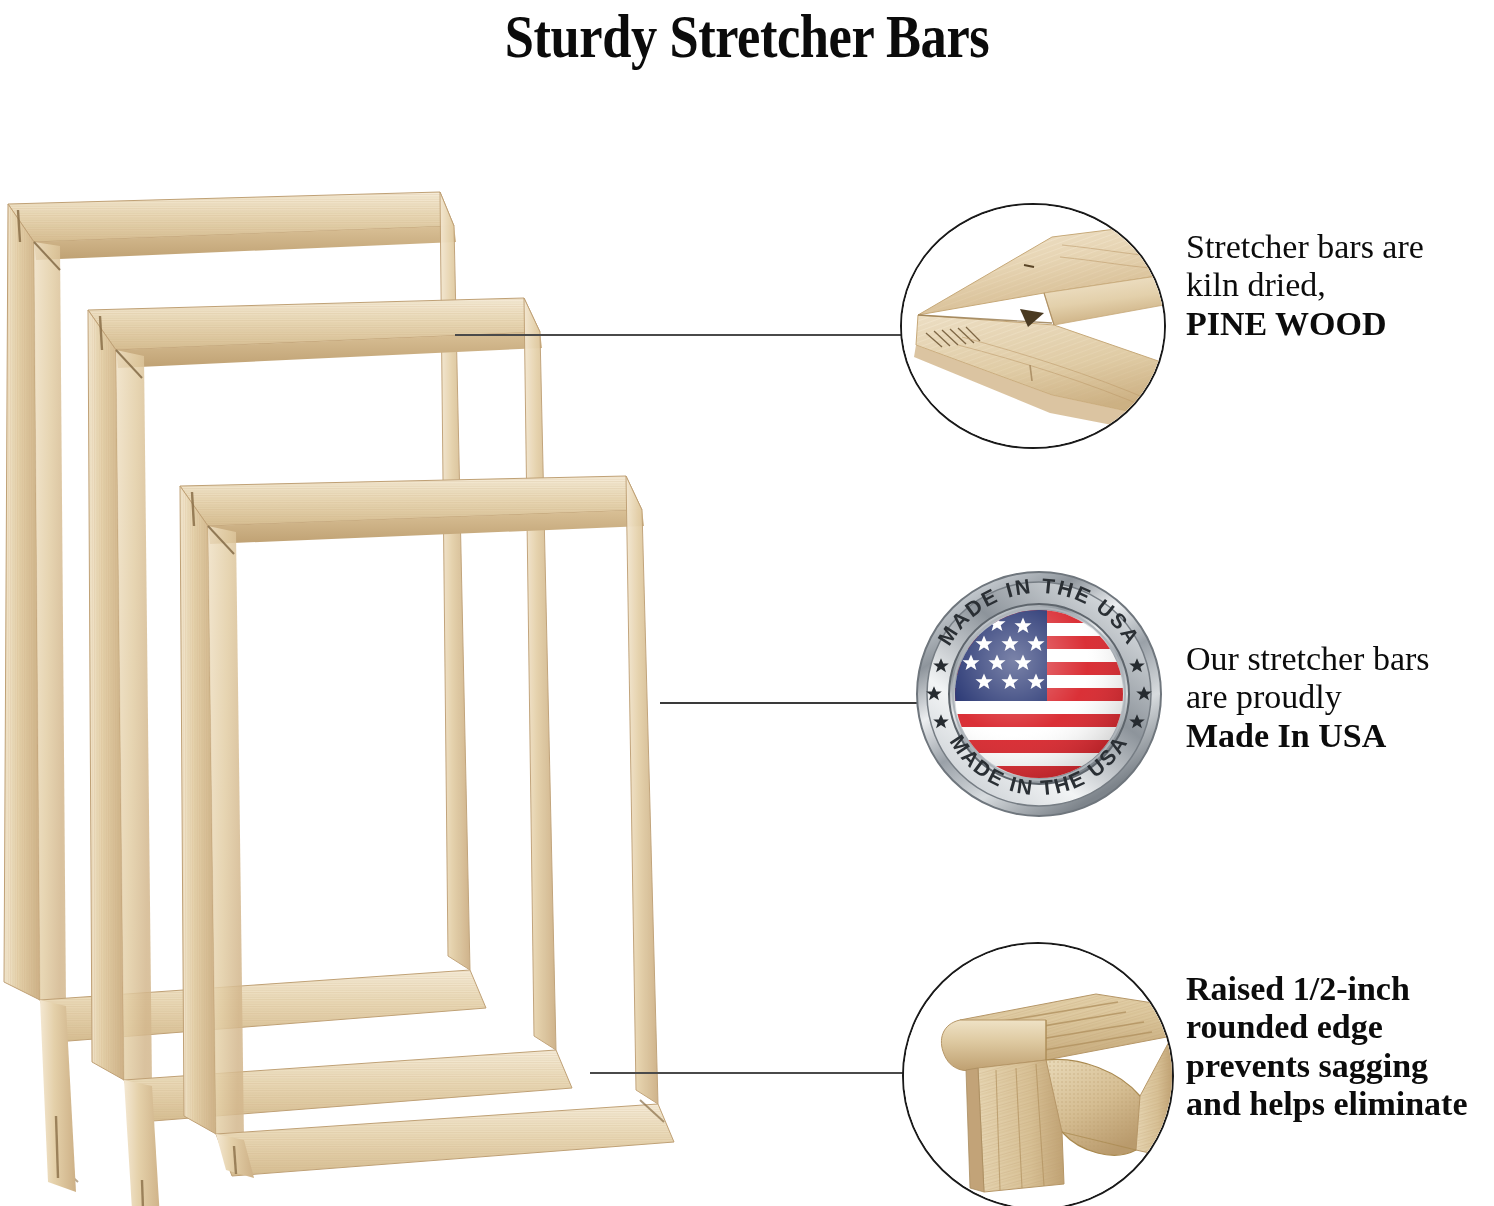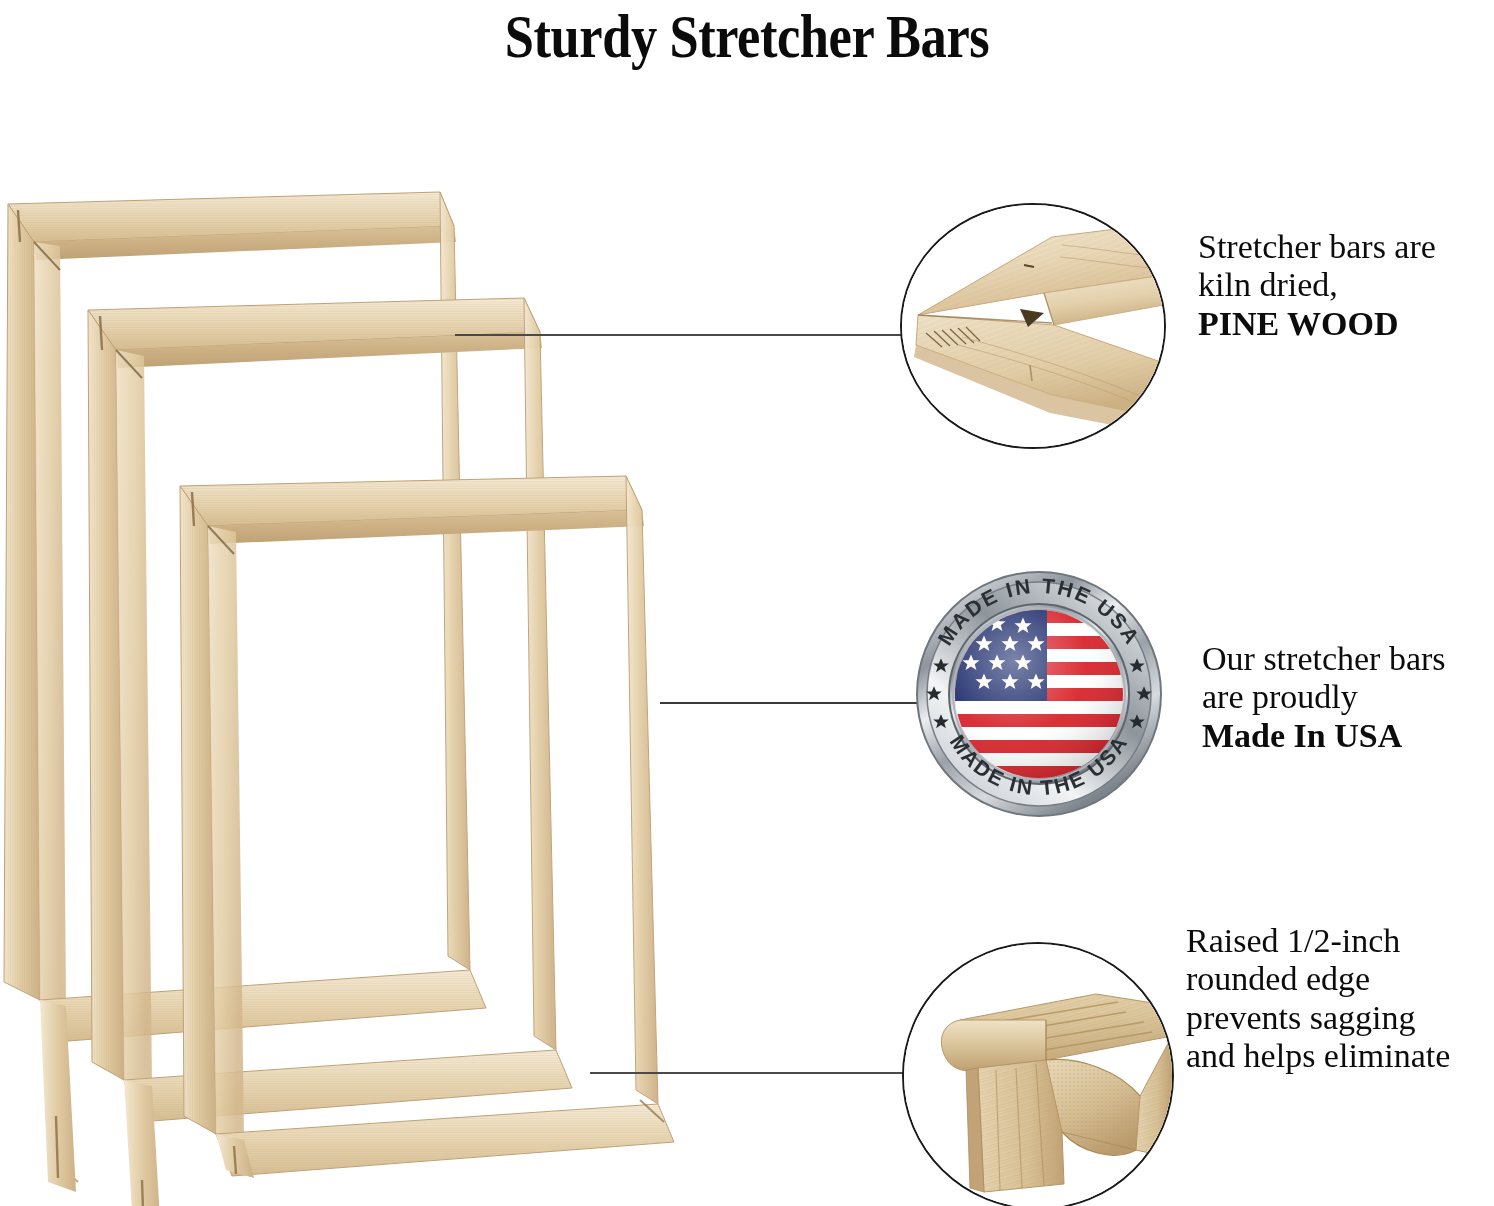--- a/index.html
+++ b/index.html
@@ -186,21 +186,21 @@
       <path d="M160,40 C200,44 230,50 262,52"></path>
       <path d="M158,52 C198,56 228,62 262,64"></path>
       <path d="M60,132 C120,148 190,170 250,196"></path>
       <path d="M56,140 C118,156 188,178 248,204"></path>
     </g>
     <path d="M122,60 L132,62" stroke="#5a4527" stroke-width="2"></path>
     <path d="M128,160 L130,176" stroke="#a3855a" stroke-width="1.6" opacity="0.8"></path>
   </svg>
 </div>
 
-<div class="callout" style="left:1186px;top:228px;margin-left:12px;">
+<div class="callout" style="left:1186px;top:228px;">
   <div>Stretcher bars are</div>
   <div>kiln dried,</div>
   <div class="b">PINE WOOD</div>
 </div>
 
 <div class="leader thin" style="left:660px;top:702px;width:265px;"></div>
 
 <div class="badge" style="left:915px;top:570px;width:248px;height:248px;">
   <svg width="248" height="248" viewBox="0 0 248 248" aria-hidden="true">
     <defs>
@@ -318,21 +318,21 @@
 
     <text font-family="'Liberation Sans','DejaVu Sans',sans-serif" font-size="21" font-weight="bold" fill="#2a2f34" letter-spacing="2.2">
       <textPath href="#arcTop" startOffset="50%" text-anchor="middle">MADE IN THE USA</textPath>
     </text>
     <text font-family="'Liberation Sans','DejaVu Sans',sans-serif" font-size="21" font-weight="bold" fill="#2a2f34" letter-spacing="2.2">
       <textPath href="#arcBot" startOffset="50%" text-anchor="middle">MADE IN THE USA</textPath>
     </text>
   </svg>
 </div>
 
-<div class="callout" style="left:1186px;top:640px;margin-left:16px;">
+<div class="callout" style="left:1186px;top:640px;">
   <div>Our stretcher bars</div>
   <div>are proudly</div>
   <div class="b">Made In USA</div>
 </div>
 
 <div class="leader" style="left:590px;top:1072px;width:318px;"></div>
 
 <div class="inset" style="left:902px;top:942px;width:268px;height:264px;">
   <svg width="268" height="264" viewBox="0 0 268 264" aria-hidden="true">
     <defs>
@@ -394,18 +394,18 @@
       <path d="M92,126 L96,246"></path>
         <path d="M112,124 L118,244"></path>
         <path d="M132,120 L140,242"></path>
     </g>
 
     <path d="M142,76 L142,116" stroke="#a9894f" stroke-width="1.2" opacity="0.75"></path>
     <path d="M158,188 L232,206" stroke="#a9894f" stroke-width="1.2" opacity="0.7"></path>
   </svg>
 </div>
 
-<div class="callout" style="left:1186px;top:922px;">
+<div class="callout" style="left:1186px;top:970px;font-weight:bold;">
   <div>Raised 1/2-inch</div>
   <div>rounded edge</div>
   <div>prevents sagging</div>
   <div>and helps eliminate</div>
 </div>
 
 </body></html>

